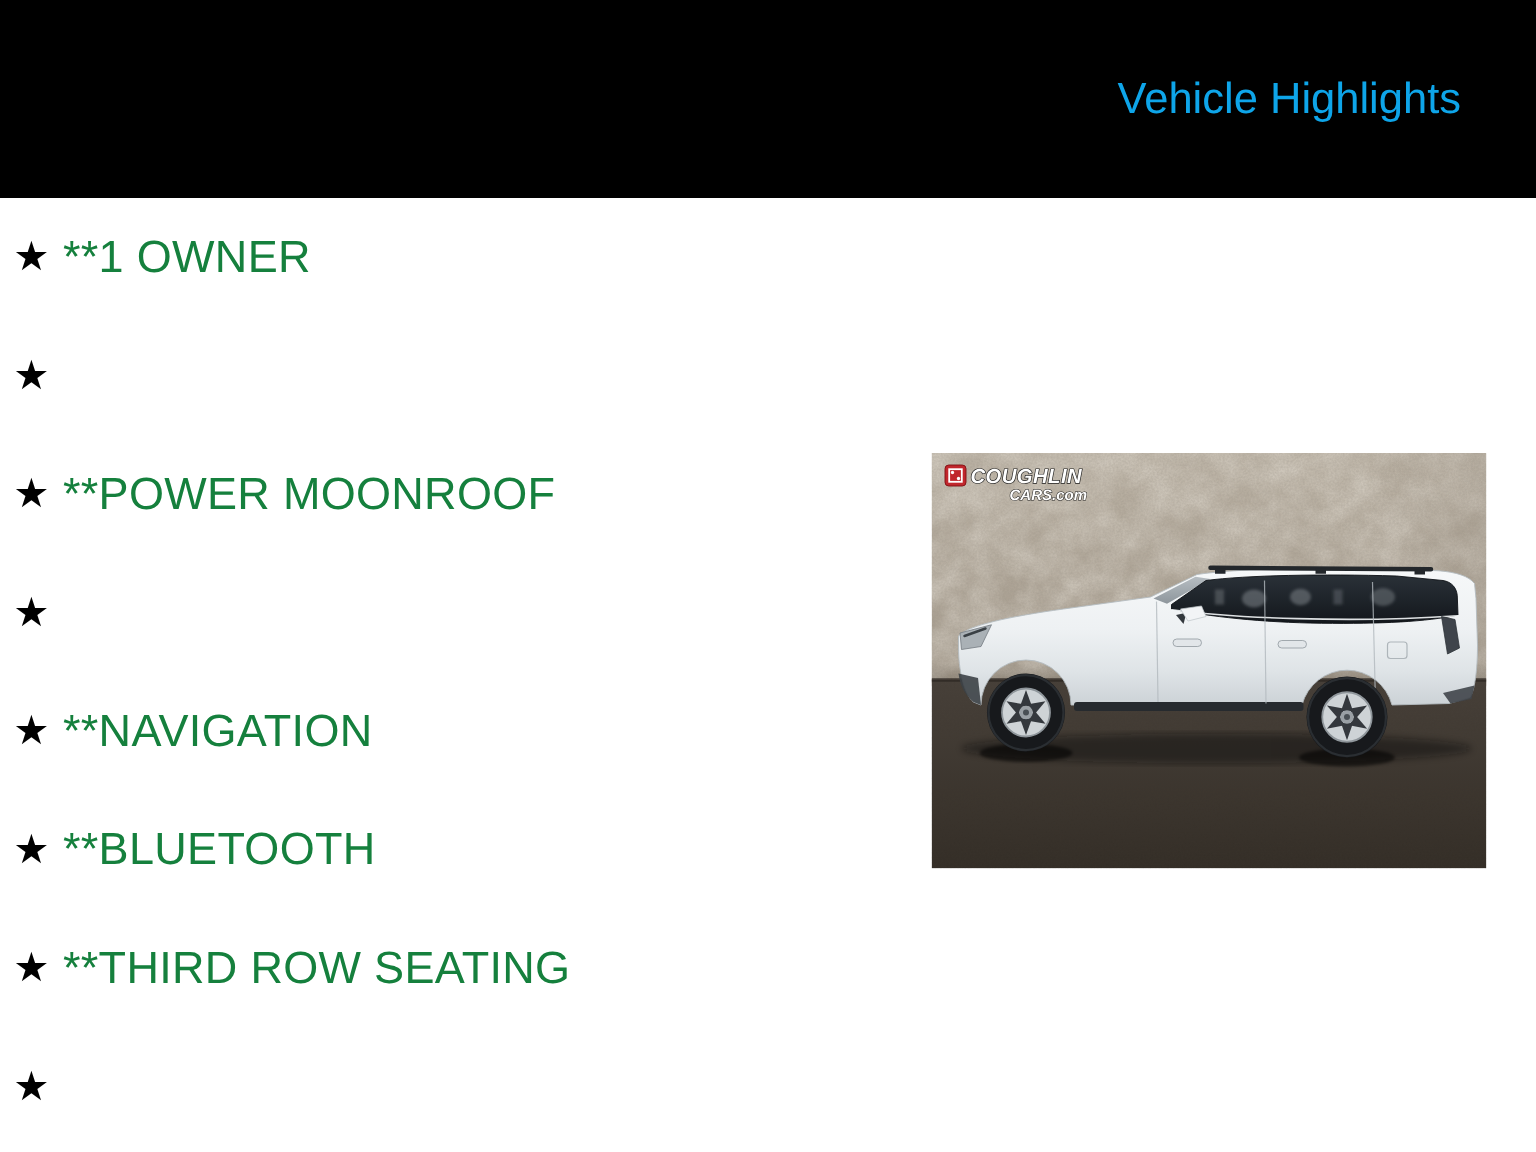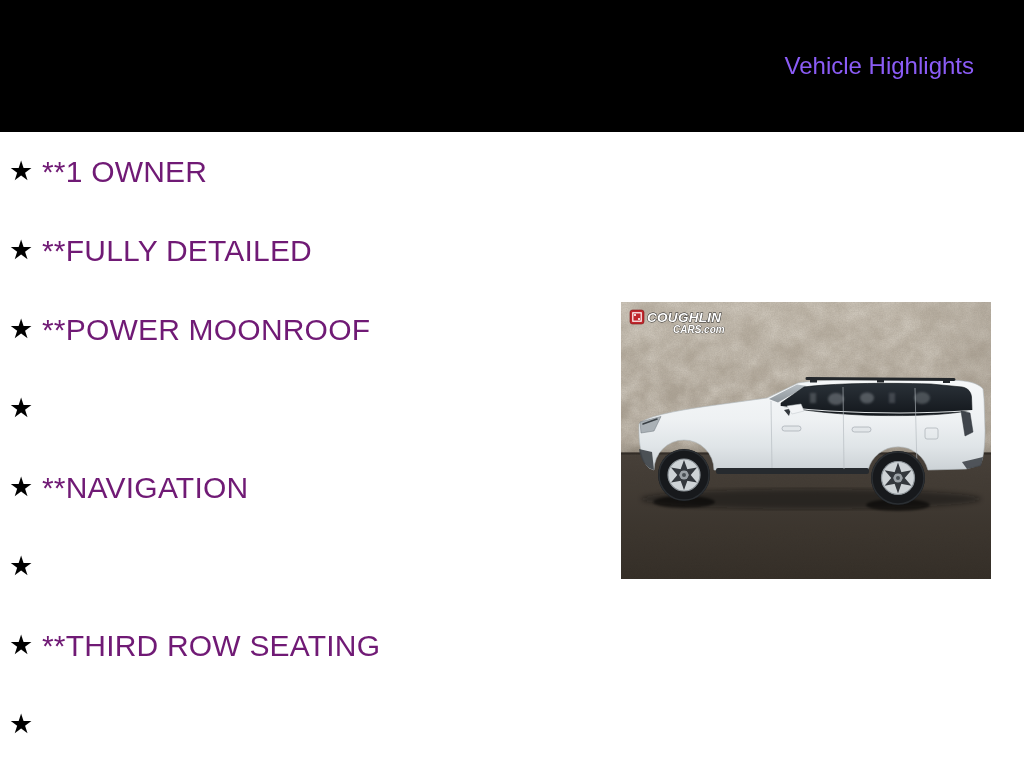--- a/index.html
+++ b/index.html
@@ -5,69 +5,69 @@
   html,body{margin:0;padding:0;}
   body{
     width:1024px;height:768px;overflow:hidden;background:#ffffff;
     font-family:"Liberation Sans", sans-serif;position:relative;
   }
   .header-bar{
     position:absolute;left:0;top:0;width:1024px;height:132px;background:#000000;
   }
   .header-title{
     position:absolute;right:50px;top:0;height:104px;line-height:132px;
-    color:#8b5cf6;font-size:24px;font-weight:400;white-space:nowrap;
+    color:#0ea5e9;font-size:29px;font-weight:400;white-space:nowrap;
   }
   .highlight-list{
     position:absolute;left:0;top:132px;margin:0;padding:0;list-style:none;width:620px;
   }
   .highlight-item{
     display:flex;align-items:center;height:79px;padding-left:6px;gap:6px;
   }
   .star{
     width:30px;text-align:center;font-size:27px;color:#000000;line-height:1;
     flex:0 0 30px;
   }
   .item-label{
-    font-size:30px;color:#701a75;letter-spacing:0.2px;white-space:nowrap;
+    font-size:30px;color:#15803d;letter-spacing:0.2px;white-space:nowrap;
   }
   .vehicle-photo{
     position:absolute;left:621px;top:302px;width:370px;height:277px;overflow:hidden;text-align:right;
   }
   .vehicle-photo svg{display:block;}
 </style>
 </head>
 <body>
 
 <div class="header-bar">
   <span class="header-title">Vehicle Highlights</span>
 </div>
 
 <ul class="highlight-list">
   <li class="highlight-item">
     <span class="star">★</span>
     <span class="item-label">**1 OWNER</span>
   </li>
   <li class="highlight-item">
     <span class="star">★</span>
-    <span class="item-label">**FULLY DETAILED</span>
   </li>
   <li class="highlight-item">
     <span class="star">★</span>
     <span class="item-label">**POWER MOONROOF</span>
   </li>
   <li class="highlight-item">
     <span class="star">★</span>
   </li>
   <li class="highlight-item">
     <span class="star">★</span>
     <span class="item-label">**NAVIGATION</span>
   </li>
   <li class="highlight-item">
     <span class="star">★</span>
+    <span class="item-label">**BLUETOOTH</span>
   </li>
   <li class="highlight-item">
     <span class="star">★</span>
     <span class="item-label">**THIRD ROW SEATING</span>
   </li>
   <li class="highlight-item">
     <span class="star">★</span>
   </li>
 </ul>
 

